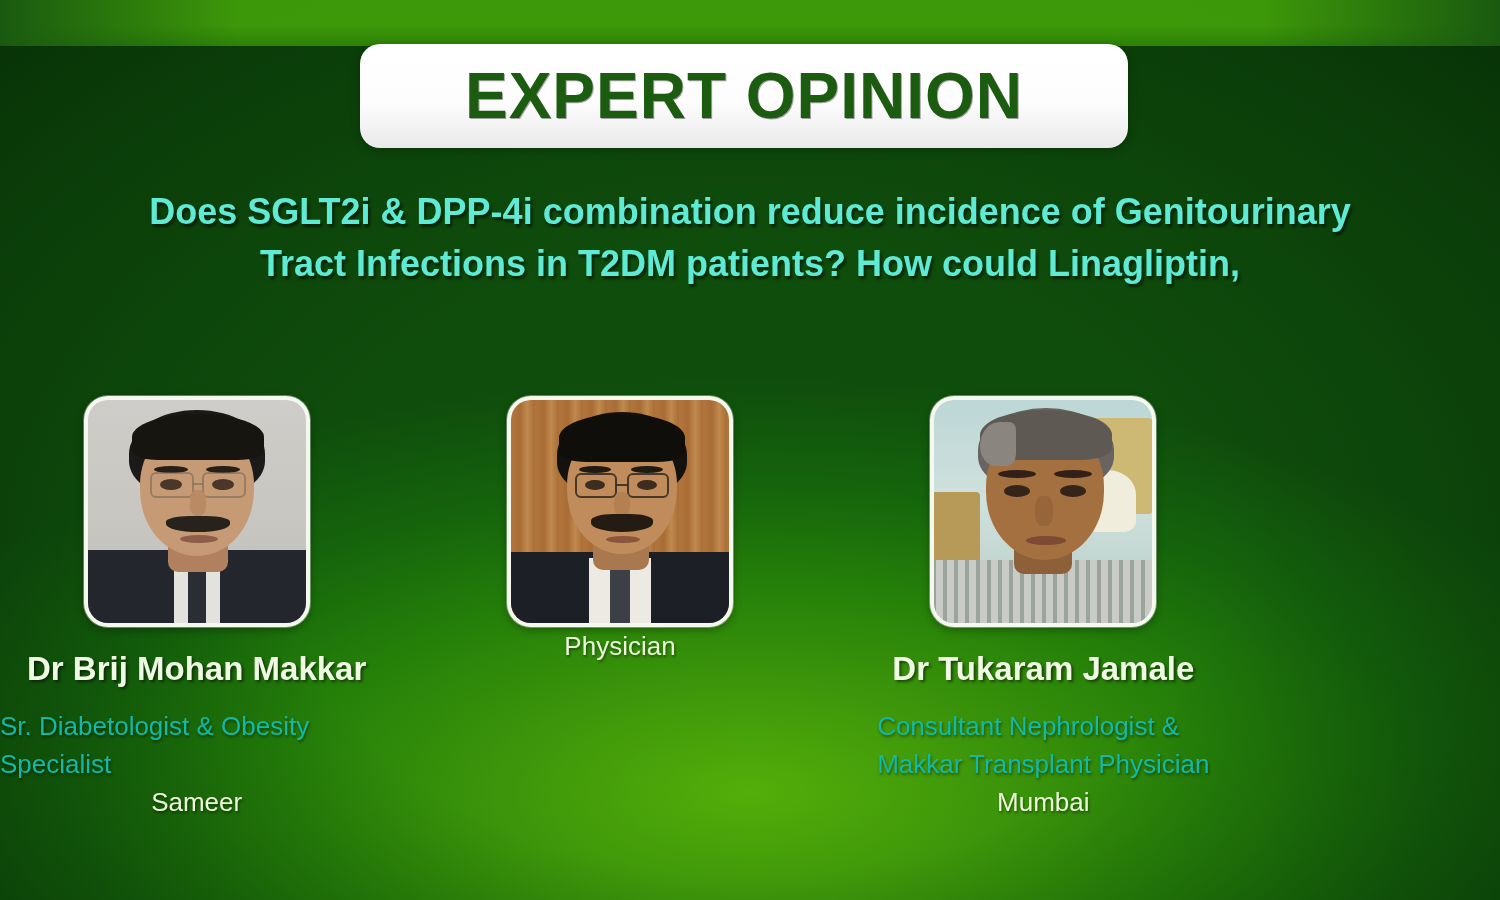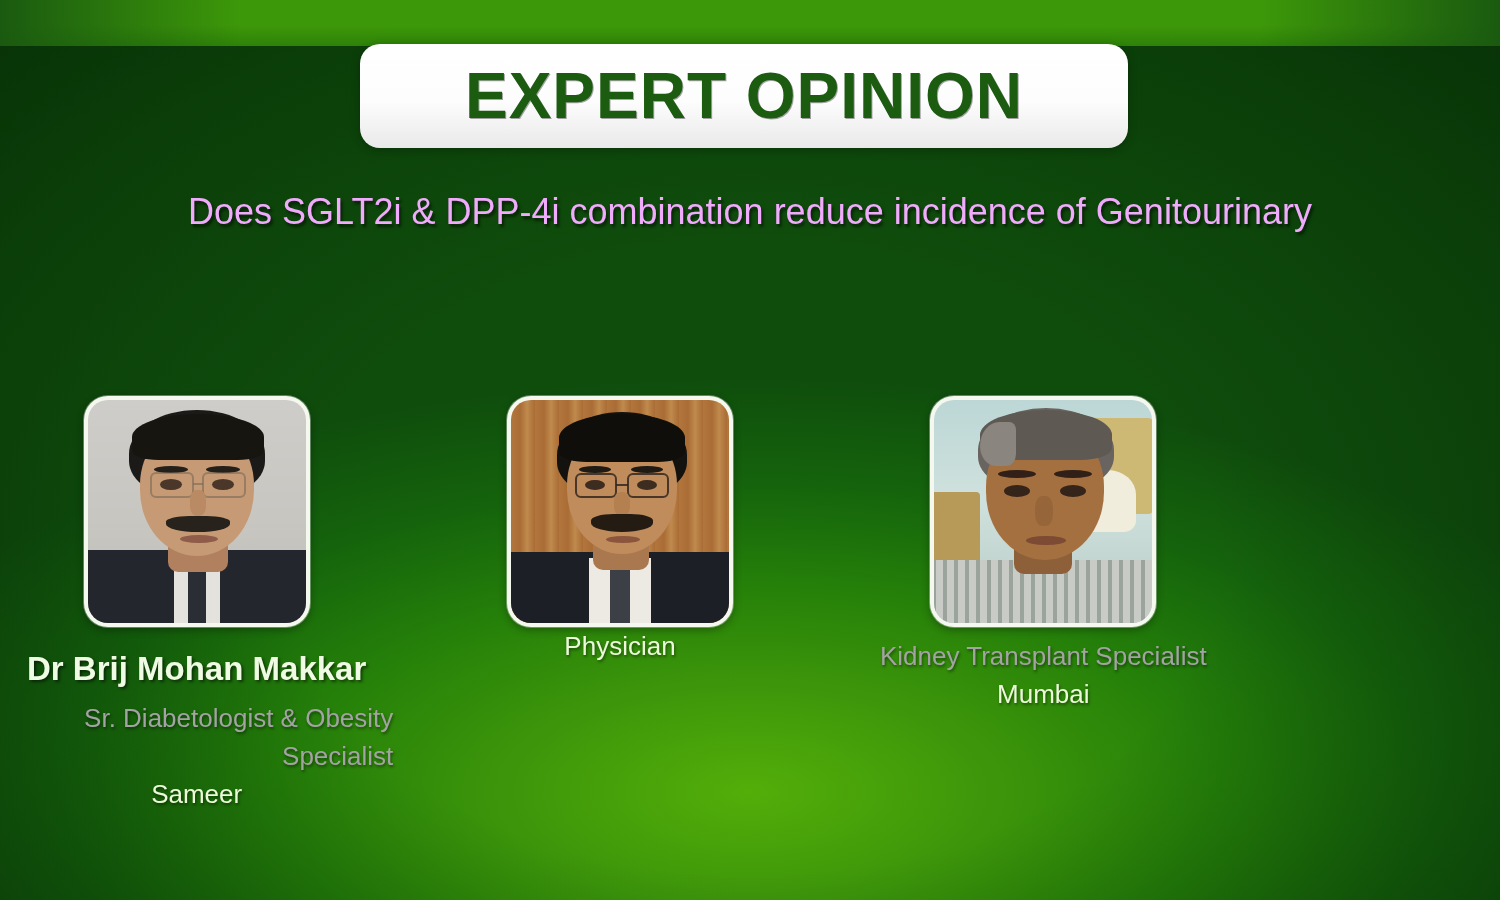--- a/index.html
+++ b/index.html
@@ -47,22 +47,22 @@
     font-size:64px; font-weight:bold; letter-spacing:1px;
     color:#1c5c10;
     text-shadow:1px 1px 0 rgba(0,0,0,.35);
     white-space:nowrap;
   }
 
   
   #headline{
     position:absolute; left:20px; top:186px; width:1460px;
     text-align:center;
-    font-size:36px; font-weight:normal; line-height:52px;
-    color:#f0abfc;
+    font-size:36px; font-weight:bold; line-height:52px;
+    color:#5eead4;
     text-shadow:2px 3px 3px rgba(0,0,0,.55);
   }
   #headline .hl-line{ display:block; }
 
   
   #experts{
     position:absolute; left:0; top:396px; width:1240px;
     display:flex; justify-content:center; align-items:flex-start;
     gap:30px;
   }
@@ -105,25 +105,25 @@
 
   
   .expert-name{
     margin-top:22px;
     font-size:33px; font-weight:bold;
     color:#f0fbe4;
     text-shadow:2px 2px 3px rgba(0,0,0,.5);
     text-align:center; line-height:40px;
   }
   .expert-role{
-    margin-top:10px;
+    margin-top:18px;
     font-size:26px; font-weight:normal;
-    color:#a3a3a3;
+    color:#14b8a6;
     text-shadow:1px 2px 3px rgba(0,0,0,.45);
-    text-align:right; line-height:38px;
+    text-align:left; line-height:38px;
   }
   .expert-role span{ display:block; }
   .expert-city{
     font-size:26px; font-weight:normal;
     color:#ecfada;
     text-shadow:1px 2px 3px rgba(0,0,0,.45);
     text-align:center; line-height:38px;
   }
 </style>
 </head>
@@ -134,20 +134,21 @@
 <div id="bg-vignette"></div>
 <div id="bg-topband"></div>
 <div id="bg-topband-side"></div>
 
 <div id="title-banner">
   <div id="title-banner-text">EXPERT OPINION</div>
 </div>
 
 <div id="headline">
   <span class="hl-line">Does SGLT2i &amp; DPP-4i combination reduce incidence of Genitourinary</span>
+  <span class="hl-line">Tract Infections in T2DM patients? How could Linagliptin,</span>
 </div>
 
 <div id="experts">
 
   <div class="expert">
     <div class="photo-frame">
       <div class="photo p1">
         <div class="torso" style="left:-14px;top:150px;width:250px;height:90px;background:#23262c;"></div>
         <div class="shirt" style="left:86px;top:158px;width:46px;height:80px;background:#e4e2dc;"></div>
         <div class="tie" style="left:100px;top:162px;width:18px;height:76px;background:#2a2d33;"></div>
@@ -212,19 +213,21 @@
         <div class="hair" style="left:46px;top:10px;width:132px;height:50px;background:#5e5953;border-radius:50% 50% 24% 24%;"></div>
         <div style="position:absolute;left:46px;top:22px;width:36px;height:44px;background:#8b8580;border-radius:60% 20% 30% 50%;"></div>
         <div class="brow" style="left:64px;top:70px;width:38px;height:8px;background:#302018;"></div>
         <div class="brow" style="left:120px;top:70px;width:38px;height:8px;background:#302018;"></div>
         <div class="eye" style="left:70px;top:85px;width:26px;height:12px;background:#35241a;"></div>
         <div class="eye" style="left:126px;top:85px;width:26px;height:12px;background:#35241a;"></div>
         <div style="position:absolute;left:101px;top:96px;width:18px;height:30px;background:#96663a;border-radius:40%;"></div>
         <div class="mouth" style="left:92px;top:136px;width:40px;height:9px;background:#7d4a34;"></div>
       </div>
     </div>
+    <div class="expert-name">Dr Tukaram Jamale</div>
     <div class="expert-role">
-      <span>Kidney Transplant Specialist</span>
+      <span>Consultant Nephrologist &amp;</span>
+      <span>Makkar Transplant Physician</span>
     </div>
     <div class="expert-city">Mumbai</div>
   </div>
 
 </div>
 
 </body></html>

